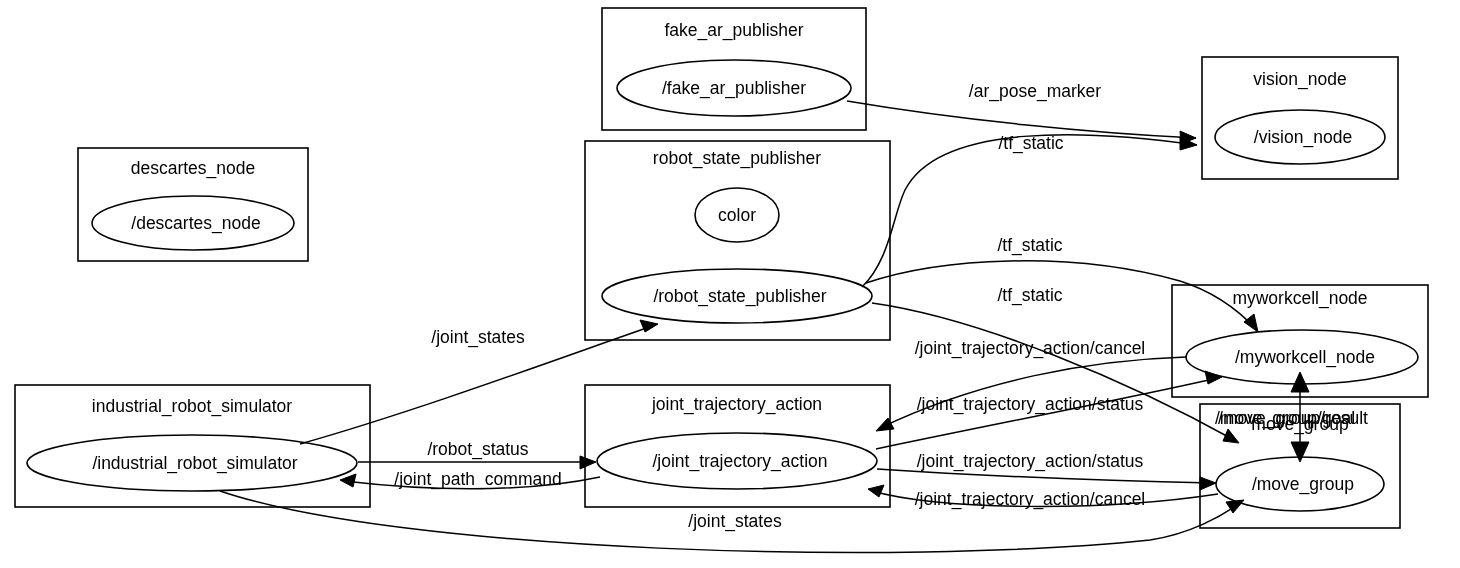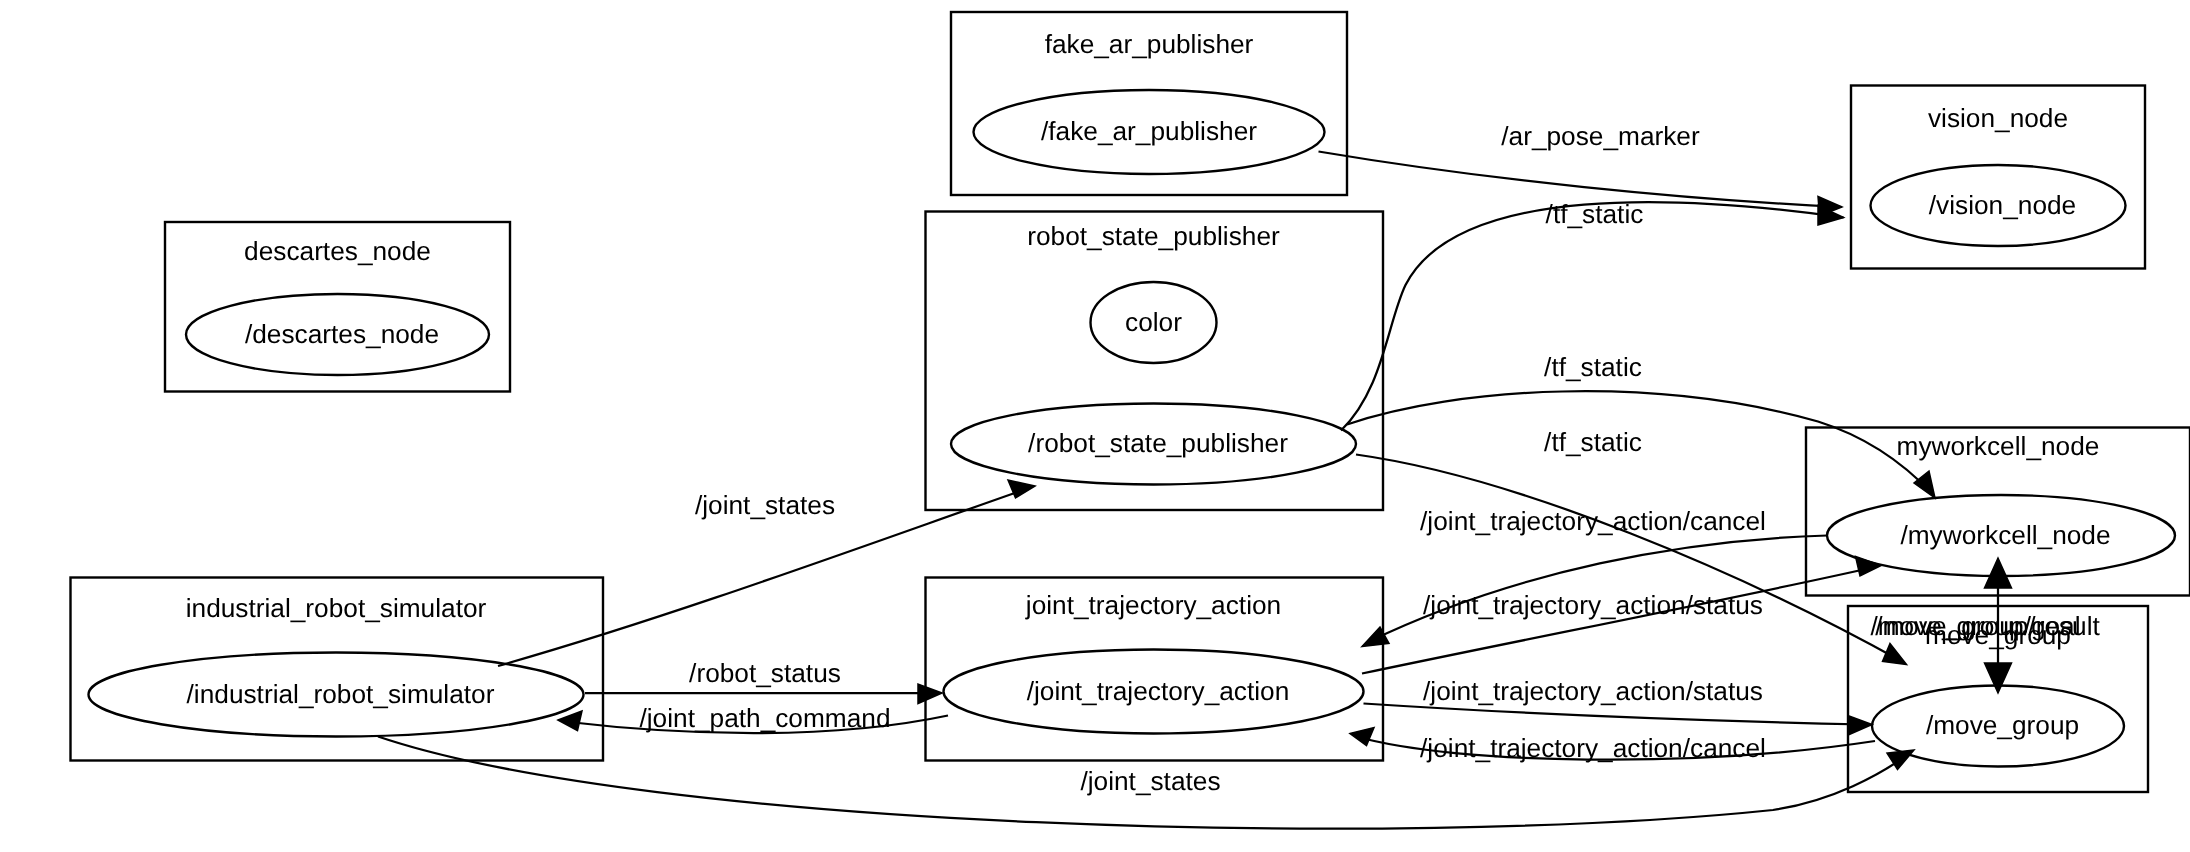--- a/index.html
+++ b/index.html
@@ -6,21 +6,20 @@
     margin: 0;
     padding: 0;
     background: #ffffff;
   }
   #canvas-root {
     position: relative;
     width: 1176px;
     height: 568px;
     background: #ffffff;
     font-family: "Liberation Sans", sans-serif;
-    margin-left: 32px;
   }
   svg#graph {
     display: block;
     width: 1460px;
     height: 568px;
   }
   .cluster-box {
     fill: none;
     stroke: #000000;
     stroke-width: 1.6;

